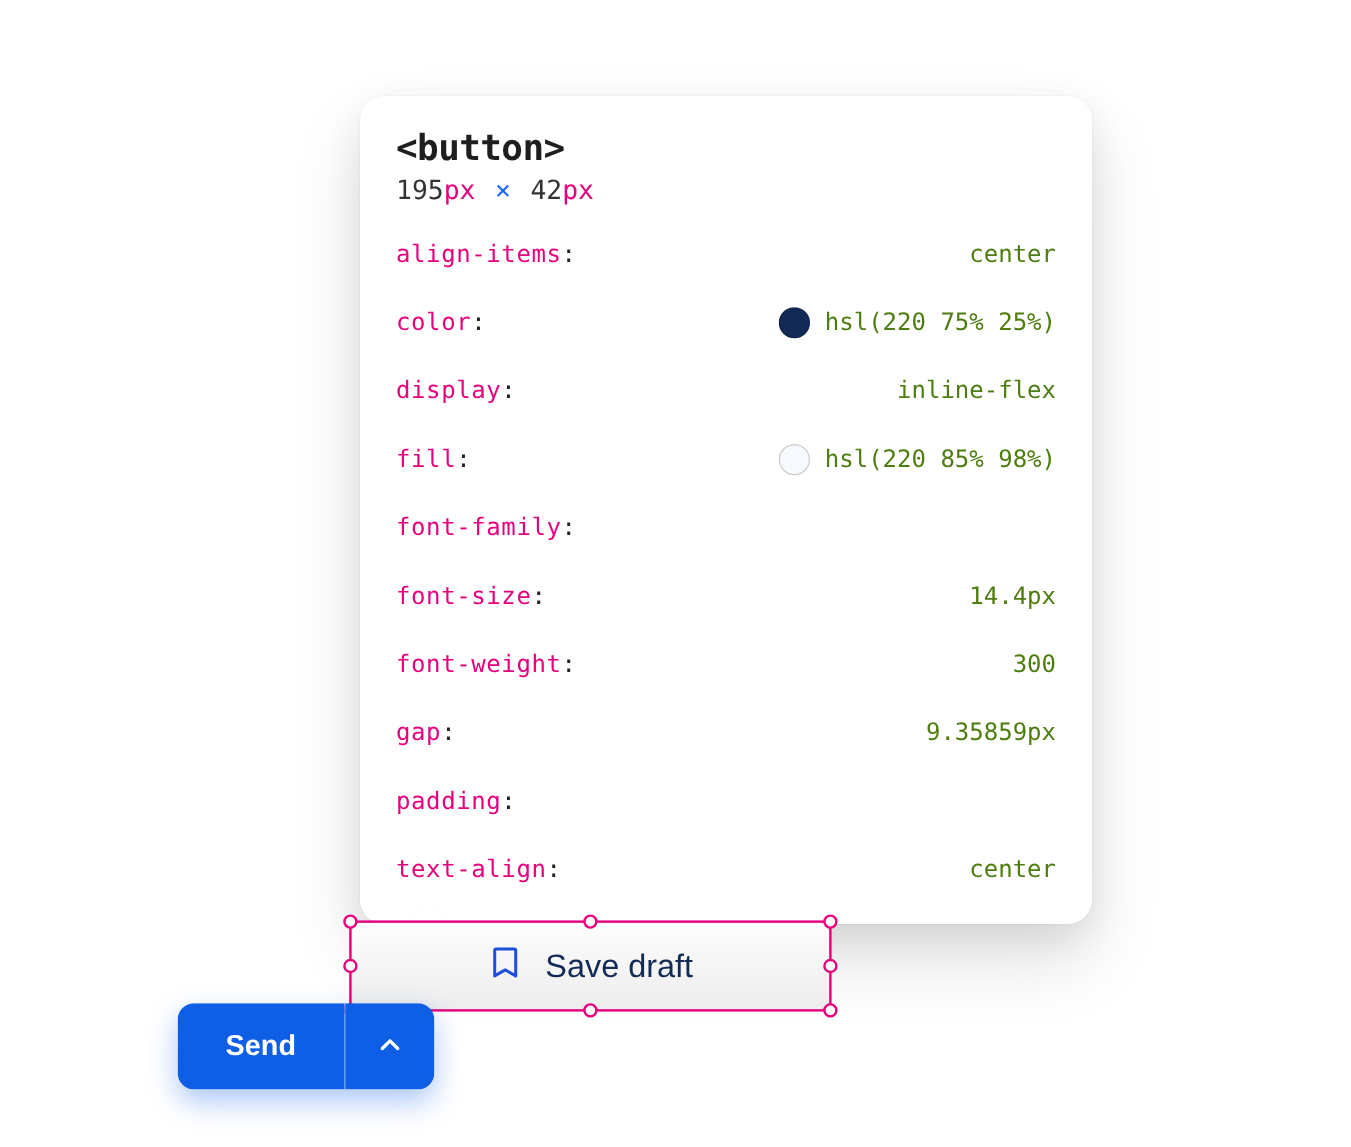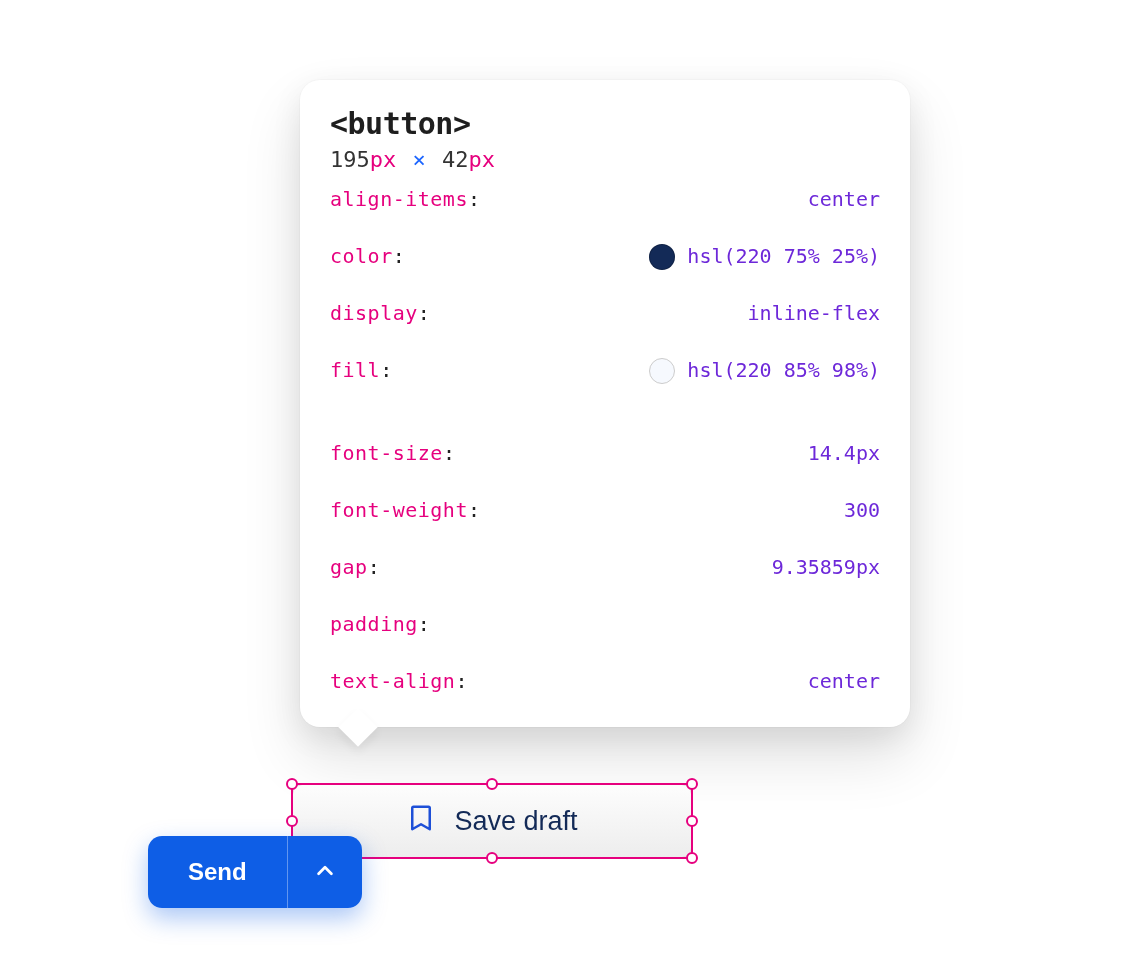--- a/index.html
+++ b/index.html
@@ -27,21 +27,21 @@
       width: 610px;
       background: #ffffff;
       border-radius: 20px;
       padding: 26px 30px 30px 30px;
       box-shadow:
         0 0 0 1px rgba(0,0,0,0.02),
         0 30px 60px rgba(0,0,0,0.12),
         0 10px 30px rgba(0,0,0,0.08);
     }
     .panel-header {
-      margin-bottom: 12px;
+      margin-bottom: 24px;
     }
     .panel-tag {
       font-family: ui-monospace, "SF Mono", Menlo, Consolas, monospace;
       font-weight: 800;
       font-size: 30px;
       color: #1e1e1e;
       letter-spacing: -0.5px;
     }
     .panel-dims {
       margin-top: 6px;
@@ -69,21 +69,21 @@
     .prop-name {
       color: #e6007e;
       white-space: nowrap;
       letter-spacing: 0.5px;
     }
     .prop-name::after {
       content: ":";
       color: #222;
     }
     .prop-value {
-      color: #6d28d9;
+      color: #4d7c0f;
       text-align: right;
       display: flex;
       align-items: center;
       justify-content: flex-end;
       gap: 12px;
       flex-wrap: wrap;
     }
     .prop-value.multi {
       flex-direction: column;
       align-items: flex-end;
@@ -105,21 +105,21 @@
       height: 28px;
       background: #fff;
       transform: rotate(45deg);
       box-shadow: 4px 4px 10px rgba(0,0,0,0.06);
     }
 
     
     .save-draft-wrap {
       position: absolute;
       left: 292px;
-      top: 784px;
+      top: 768px;
       width: 400px;
       height: 74px;
     }
     .save-draft-btn {
       width: 100%;
       height: 100%;
       display: inline-flex;
       align-items: center;
       justify-content: center;
       gap: 18px;
@@ -241,20 +241,21 @@
 
       <div class="prop">
         <span class="prop-name">fill</span>
         <span class="prop-value">
           <span class="swatch" style="background:#f6f9fe;border:1px solid #ccc"></span>
           <span>hsl(220 85% 98%)</span>
         </span>
       </div>
 
       <div class="prop">
+        <span class="prop-name">font-family</span>
       </div>
 
       <div class="prop">
         <span class="prop-name">font-size</span>
         <span class="prop-value">14.4px</span>
       </div>
 
       <div class="prop">
         <span class="prop-name">font-weight</span>
         <span class="prop-value">300</span>

